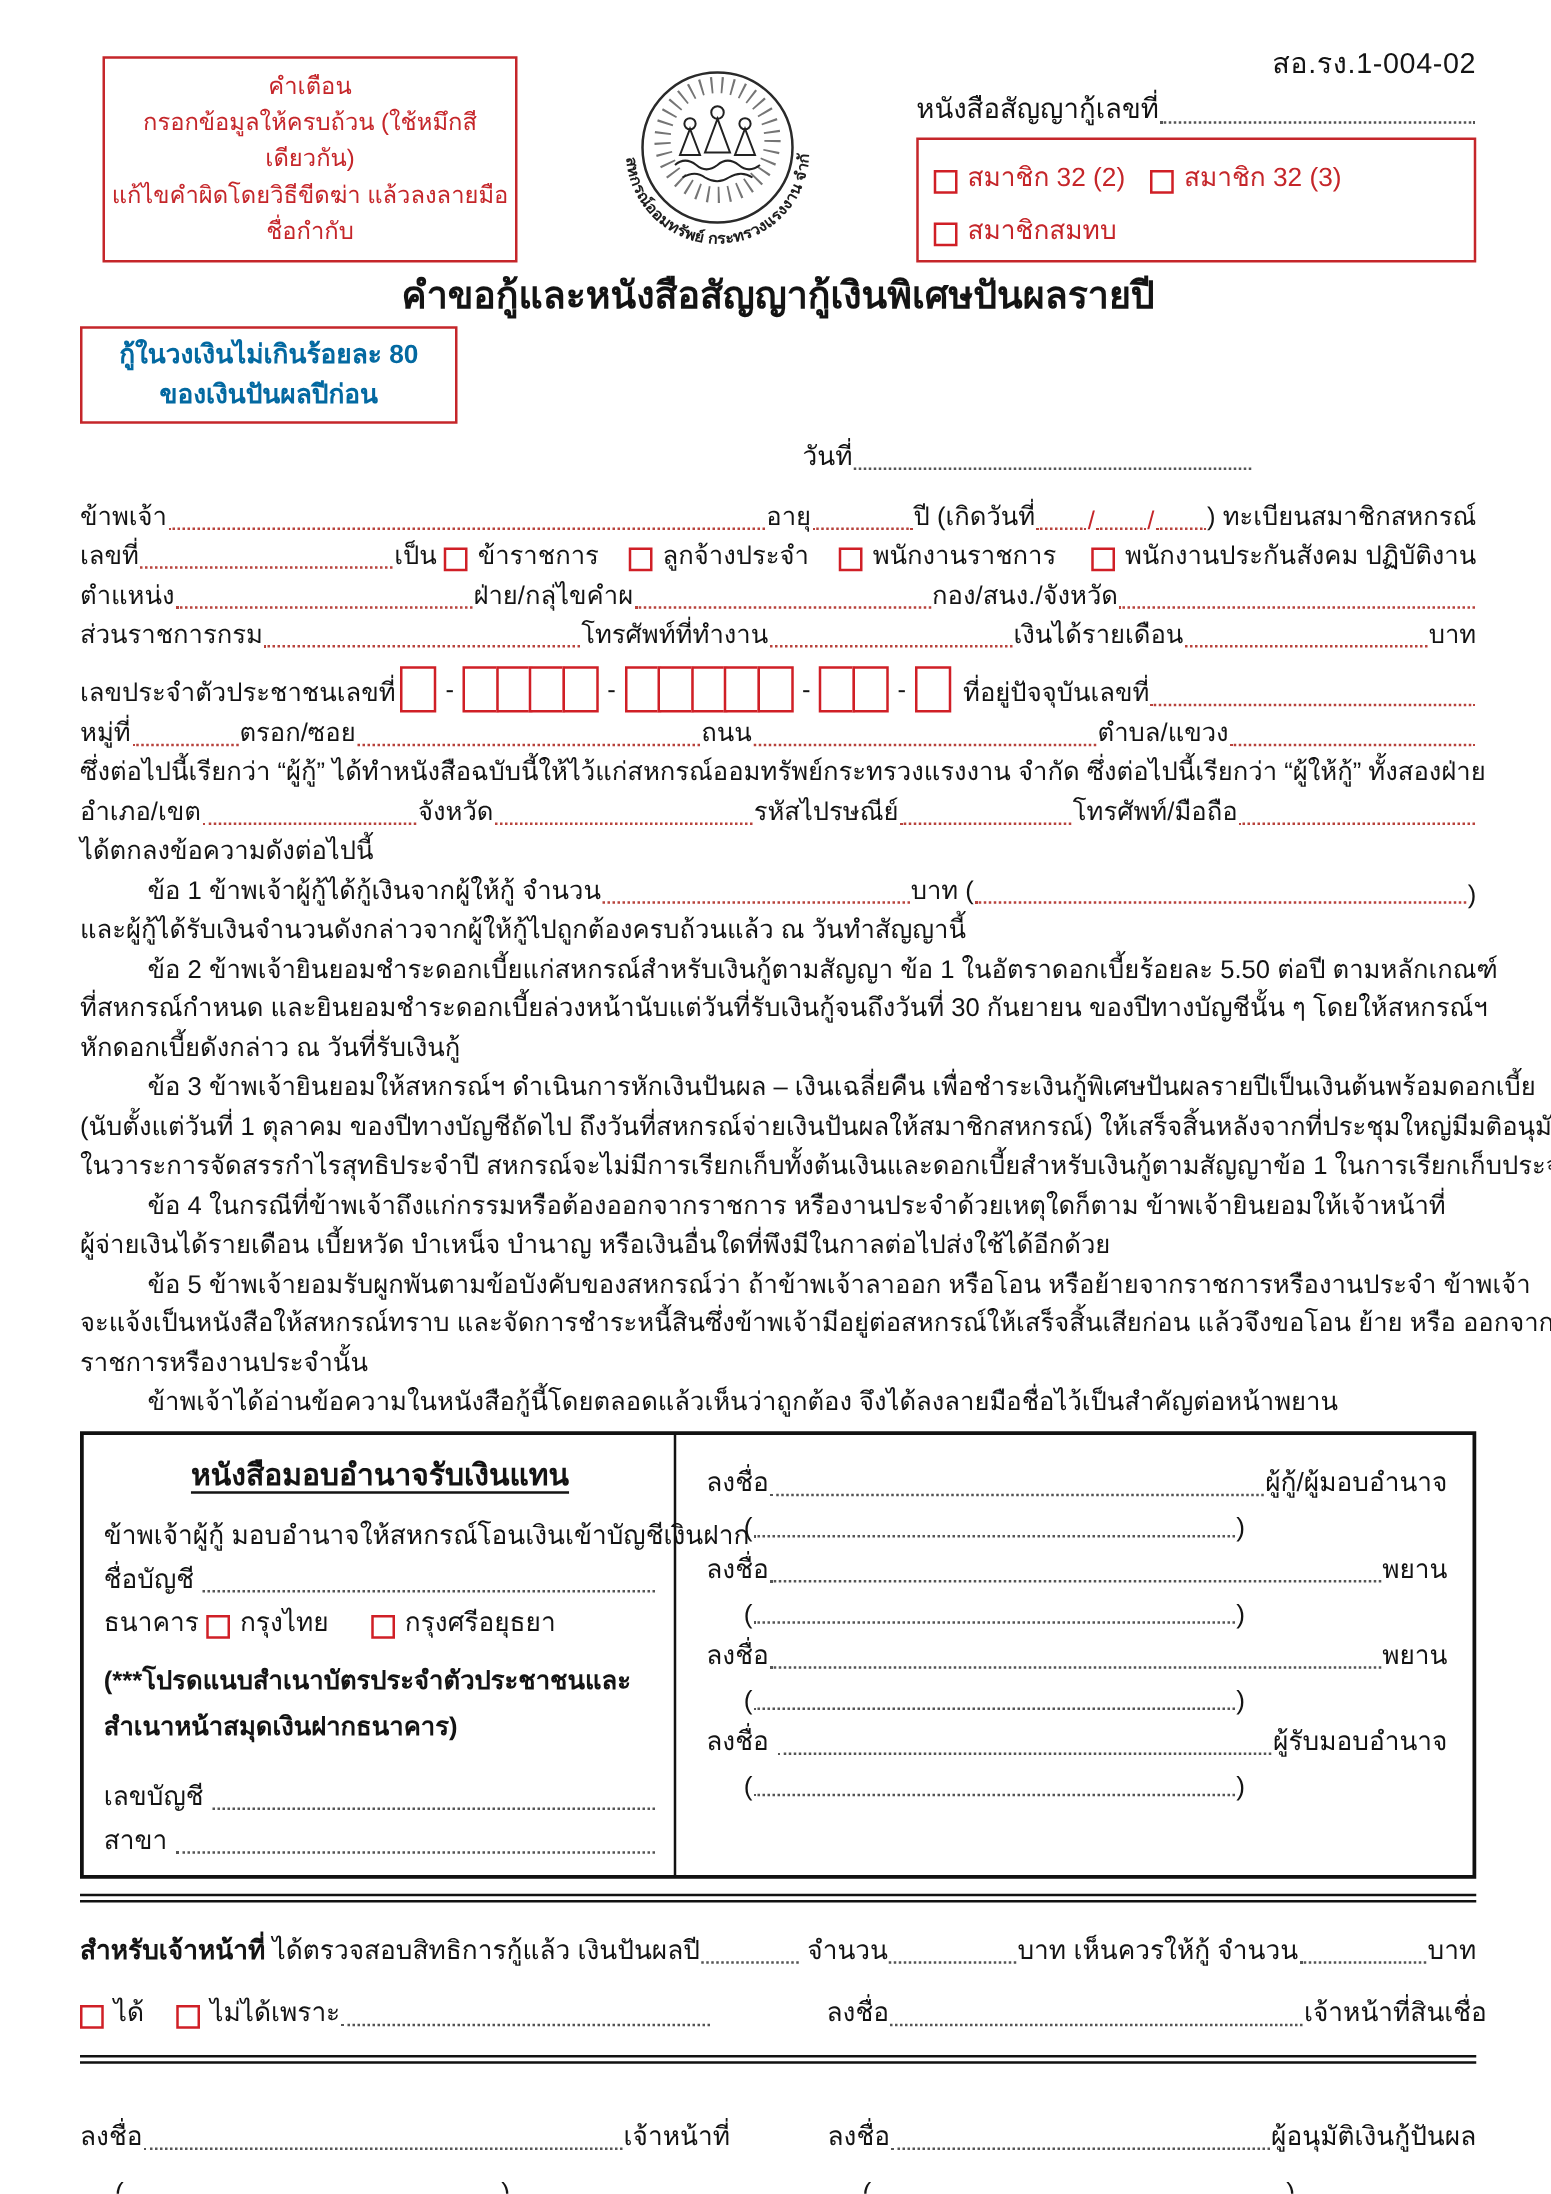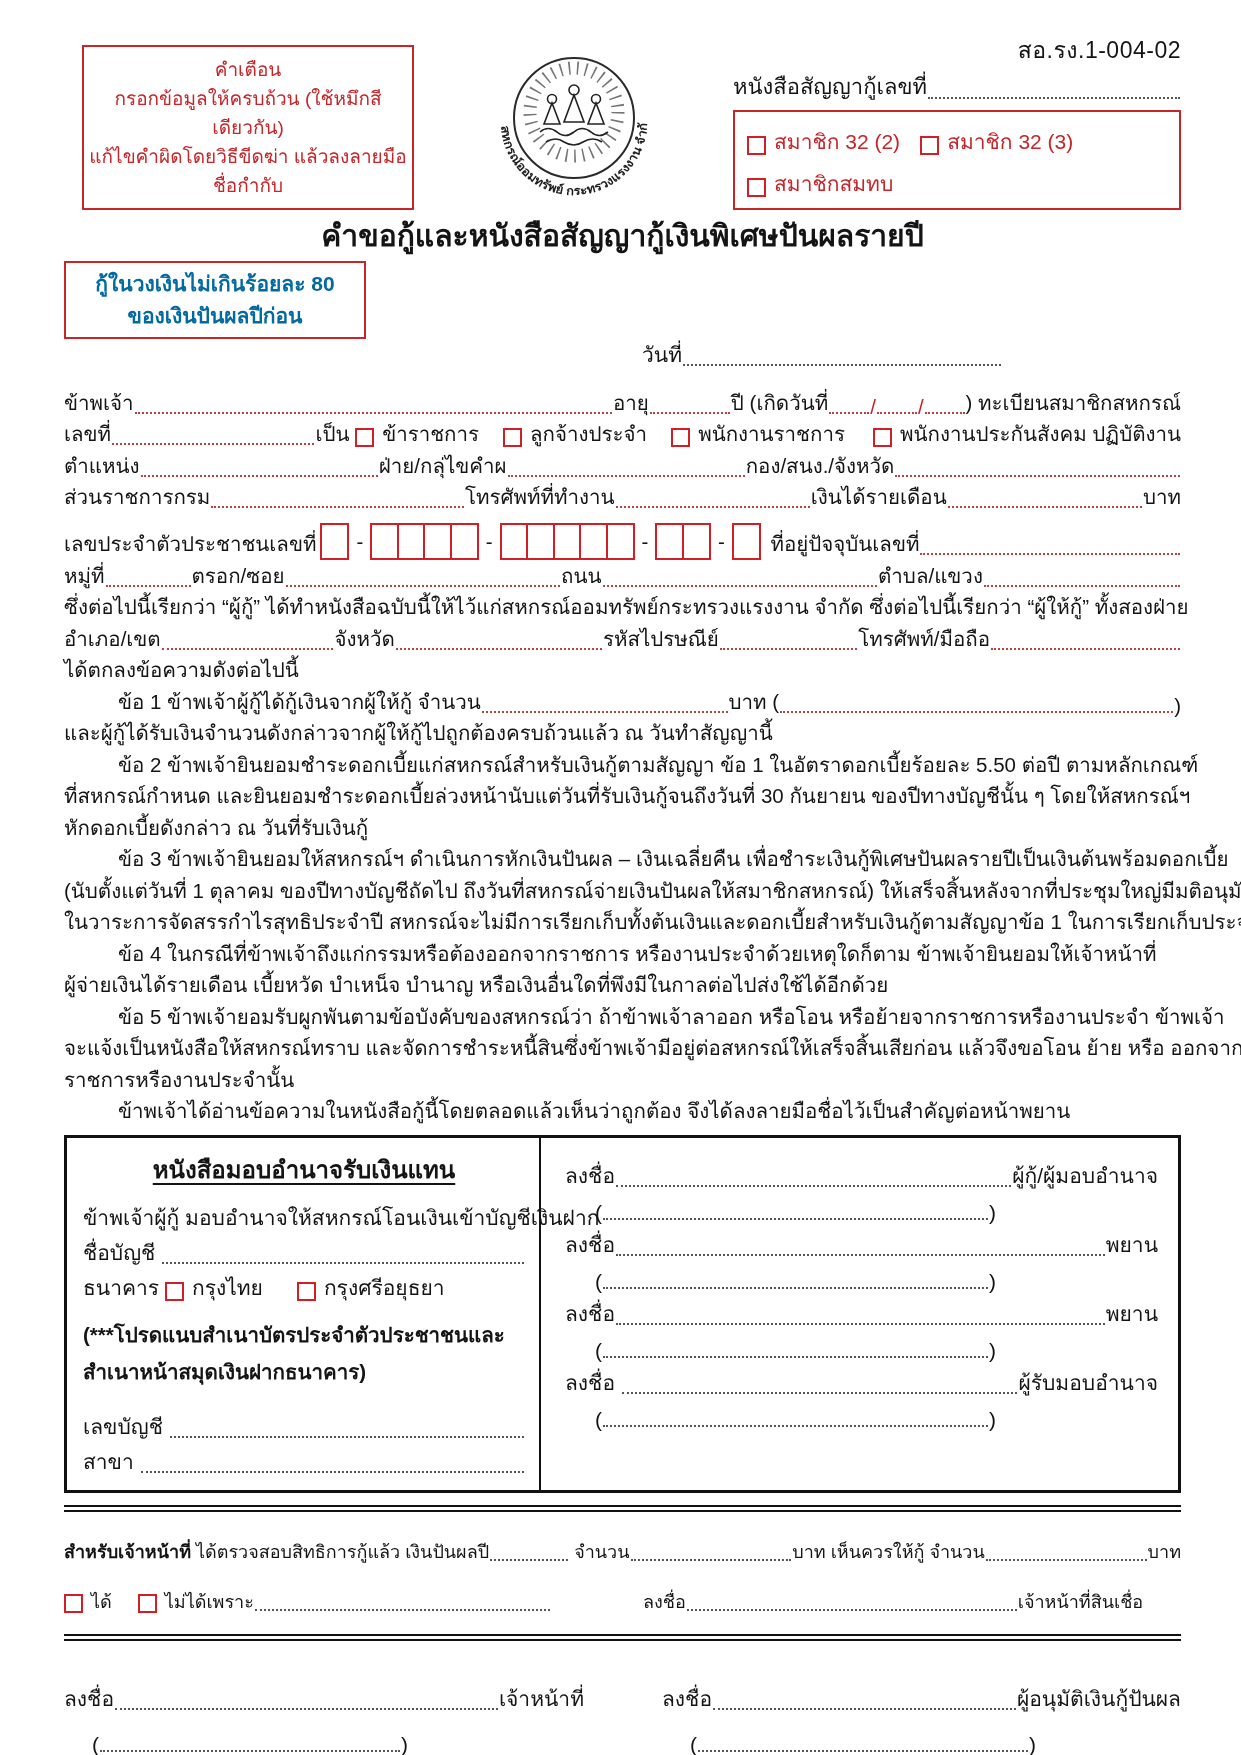--- a/index.html
+++ b/index.html
@@ -20,21 +20,21 @@
   .formcode{text-align:right;font-size:23px;padding-top:4px;letter-spacing:.5px}
   .hright .fline{height:34px;font-size:22px;margin-top:2px}
   .memberbox{border:2.5px solid var(--red);margin-top:6px;padding:4px 12px 8px;color:var(--red)}
   .memberbox .fline{height:40px;font-size:21px}
 
   .title{text-align:center;font-size:30px;font-weight:bold;margin-top:2px}
   .row2{display:flex;align-items:flex-start;margin-top:2px}
   .limitbox{width:302px;border:2.5px solid var(--red);font-weight:bold;text-align:center;
             font-size:21px;line-height:32px;padding:5px 4px;color:#0369a1}
   .writtenat{margin-left:auto;margin-right:126px;margin-top:46px;font-size:22px}
-  .dateline{margin-left:578px;}
+  .dateline{margin-left:578px;margin-top:10px}
   .dateline .fline{height:32px;font-size:21px}
 
   
   .fline{display:flex;align-items:flex-end;height:31.5px;white-space:pre}
   .fline.indent{padding-left:54px}
   .fline.tall{height:47px}
   .t{flex:0 0 auto}
   .bold{font-weight:bold}
   .red{color:var(--red)}
   .dots{flex:0 0 auto;height:0;border-bottom:2px dotted var(--dotsred);margin:0 1px 5px}
@@ -58,21 +58,21 @@
   .poaleft .fline{height:35px;font-size:21px}
   .poanote{font-weight:bold;font-size:20.5px;line-height:37px;margin-top:12px}
   .mt18{margin-top:18px}
   .mt14{margin-top:14px}
   .poaright .fline{height:36px;font-size:21px}
   .poaright .fline.paren{height:33px}
 
   
   .rule{height:7px;border-top:2.5px solid #111;border-bottom:2.5px solid #111;margin-top:12px}
   .rule.mt2{margin-top:18px}
-  .officer .fline{font-size:18px}
+  .officer .fline{font-size:21px}
   .offa{margin-top:20px;height:34px}
   .offb{margin-top:14px;height:36px}
 
   .botsigs{display:flex;margin-top:40px}
   .sigleft{width:520px}
   .sigright{flex:1;margin-left:78px}
   .botsigs .fline{height:34px;font-size:21px}
   .botsigs .paren{margin-top:8px}
 </style>
 </head>

